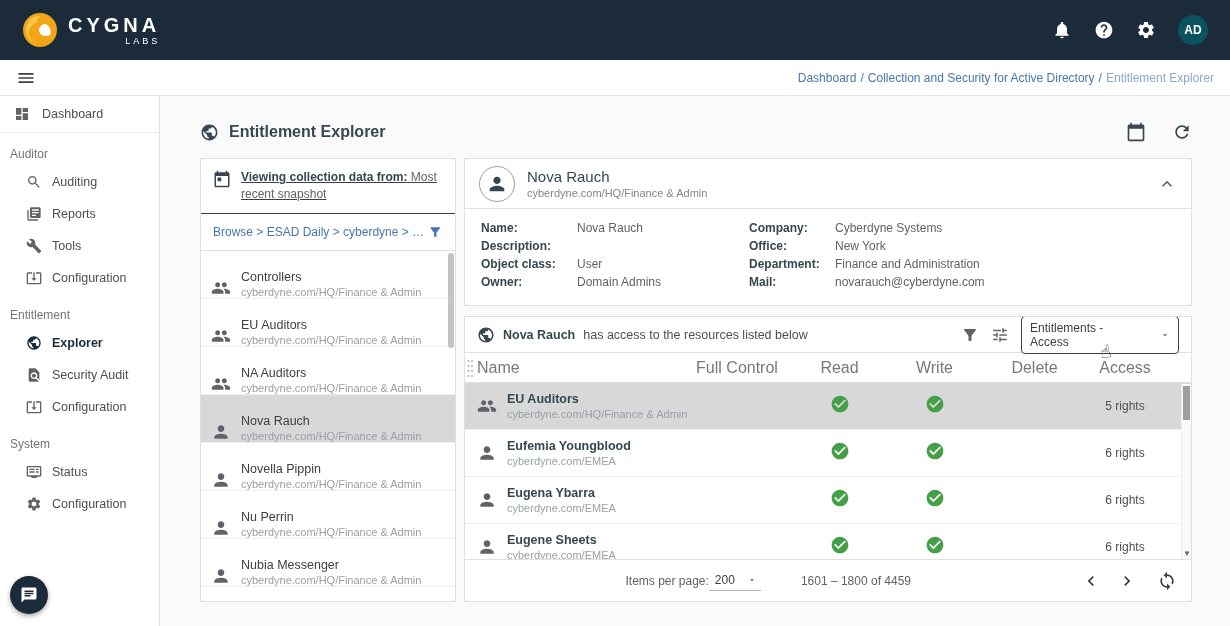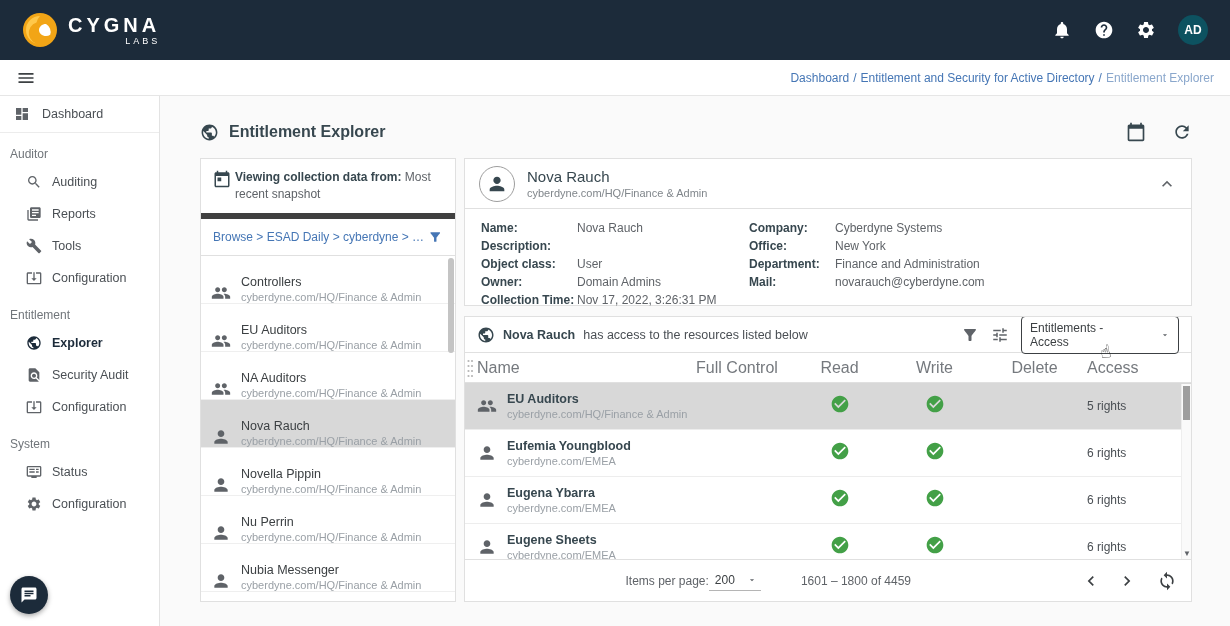--- a/index.html
+++ b/index.html
@@ -46,21 +46,21 @@
   .page-title-wrap svg { width:19px; height:19px; }
   .page-title { font-size:16px; font-weight:bold; color:#37474f; }
   .head-actions { margin-left:auto; display:flex; gap:26px; color:#37474f; }
   .head-actions svg { width:20px; height:20px; cursor:pointer; }
 
   .content { display:flex; gap:8px; margin-top:12px; height:444px; }
   .card { background:#fff; border:1px solid #e0e0e0; }
 
   
   .browser-card { width:256px; display:flex; flex-direction:column; overflow:hidden; flex-shrink:0; }
-  .snap-row { display:flex; gap:4px; padding:10px 12px; border-bottom:6px solid #404040; font-size:12px; align-items:flex-start; line-height:1.4; }
+  .snap-row { display:flex; gap:10px; padding:10px 12px; border-bottom:1px solid #404040; font-size:12px; align-items:flex-start; line-height:1.4;text-decoration:underline; }
   .snap-row svg { width:18px; height:18px; color:#37474f; flex-shrink:0; margin-top:1px; }
   .snap-label { font-weight:bold; color:#37474f; }
   .snap-value { color:#5f6368; }
   .bpath-row { display:flex; align-items:center; justify-content:space-between; padding:10px 12px; border-bottom:1px solid #e0e0e0; font-size:12px; color:#4576b5; }
   .bpath-row svg { width:16px; height:16px; color:#4576b5; cursor:pointer; }
   .bpath-text { cursor:pointer; white-space:nowrap; overflow:hidden; text-overflow:ellipsis; }
   .blist { flex:1; overflow:hidden; position:relative; }
   .blist-item { height:48px; display:flex; align-items:flex-end; gap:10px; padding:0 10px; border-bottom:1px solid #efefef; cursor:pointer; }
   .blist-item svg { width:20px; height:20px; color:#5f6368; flex-shrink:0; }
   .blist-item.selected { background:#d8d8d8; }
@@ -97,21 +97,21 @@
   .aselect svg { width:10px; height:10px; color:#5f6368; flex-shrink:0; }
   .cursor-hand { position:absolute; right:80px; top:24px; font-size:18px; color:#222; z-index:5; transform:rotate(-10deg); pointer-events:none; }
 
   .thead { display:flex; align-items:center; padding:0 12px; height:30px; border-bottom:1px solid #e0e0e0; font-size:16px; color:#75797e; flex-shrink:0; position:relative; }
   .drag-dots { position:absolute; left:1px; top:5px; color:#b5b5b5; cursor:col-resize; }
   .col-name { flex:1; min-width:0; display:flex; align-items:center; gap:10px; }
   .col-fc { width:110px; text-align:center; flex-shrink:0; }
   .col-rd { width:95px; text-align:center; flex-shrink:0; }
   .col-wr { width:95px; text-align:center; flex-shrink:0; }
   .col-dl { width:105px; text-align:center; flex-shrink:0; }
-  .col-ac { width:92px; text-align:left; padding-right:16px; flex-shrink:0; }
+  .col-ac { width:92px; text-align:center; padding-right:16px; flex-shrink:0; }
   .tbody { flex:1; overflow:hidden; }
   .trow { display:flex; align-items:center; padding:0 12px; height:47px; border-bottom:1px solid #ededed; cursor:pointer; }
   .trow.selected { background:#d8d8d8; }
   .row-icon { width:20px; height:20px; color:#5f6368; flex-shrink:0; }
   .rname { font-size:12.5px; font-weight:bold; color:#37474f; white-space:nowrap; overflow:hidden; text-overflow:ellipsis; }
   .rpath { font-size:11px; color:#9aa0a6; margin-top:2px; white-space:nowrap; }
   .check { width:20px; height:20px; color:#43a047; display:inline-block; }
   .col-ac-cell { font-size:12px; color:#4a4f54; }
 
   .tscroll { position:absolute; right:0; top:67px; bottom:42px; width:10px; background:#fafafa; border-left:1px solid #eee; }
@@ -156,21 +156,21 @@
       </svg>
     <div class="avatar">AD</div>
   </div>
 </header>
 
 <div class="subbar">
   <svg class="hamburger" viewBox="0 0 24 24" fill="currentColor">
       <path d="M3 18h18v-2H3v2zm0-5h18v-2H3v2zm0-7v2h18V6H3z"></path>
     </svg>
   <nav class="breadcrumb">
-    <span class="crumb">Dashboard</span><span class="crumb-sep">/</span><span class="crumb">Entitlement and Security for Active Directory</span><span class="crumb-sep">/</span><span class="crumb crumb-last">Entitlement Explorer</span>
+    <span class="crumb">Dashboard</span><span class="crumb-sep">/</span><span class="crumb">Collection and Security for Active Directory</span><span class="crumb-sep">/</span><span class="crumb crumb-last">Entitlement Explorer</span>
   </nav>
 </div>
 
 <div class="layout">
 
   <nav class="sidebar">
     <div class="nav-dash">
       <svg viewBox="0 0 24 24" fill="currentColor">
           <path d="M3 13h8V3H3v10zm0 8h8v-6H3v6zm10 0h8V11h-8v10zm0-18v6h8V3h-8z"></path>
         </svg>
@@ -373,24 +373,20 @@
                   <span class="dvalue"></span>
                 </div>
               <div class="drow">
                   <span class="dlabel">Object class:</span>
                   <span class="dvalue">User</span>
                 </div>
               <div class="drow">
                   <span class="dlabel">Owner:</span>
                   <span class="dvalue">Domain Admins</span>
                 </div>
-              <div class="drow">
-                  <span class="dlabel">Collection Time:</span>
-                  <span class="dvalue">Nov 17, 2022, 3:26:31 PM</span>
-                </div>
             </div>
             <div class="dcol">
               <div class="drow">
                   <span class="dlabel dlabel-r">Company:</span>
                   <span class="dvalue">Cyberdyne Systems</span>
                 </div>
               <div class="drow">
                   <span class="dlabel dlabel-r">Office:</span>
                   <span class="dvalue">New York</span>
                 </div>

